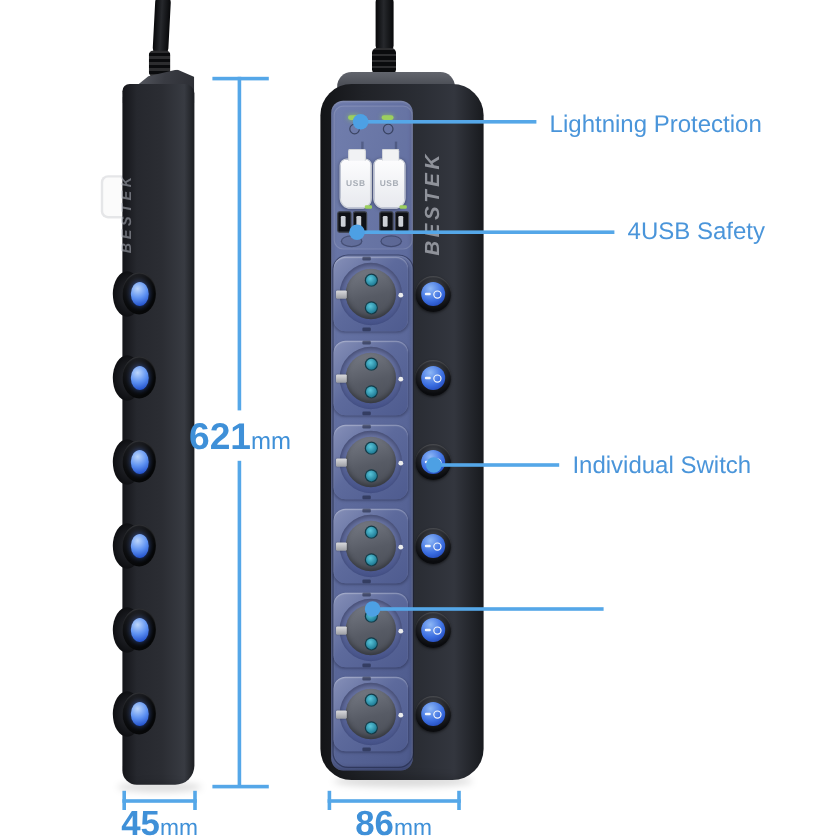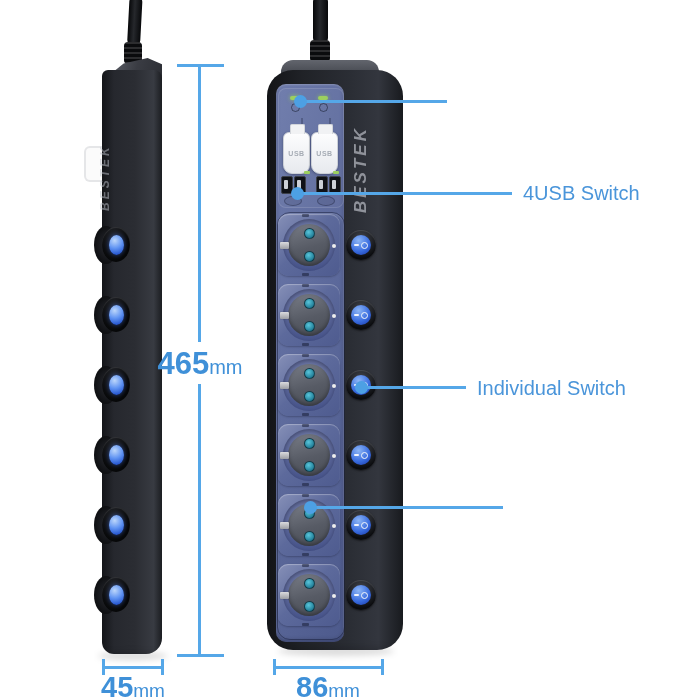--- a/index.html
+++ b/index.html
@@ -309,38 +309,39 @@
       <div class="fswitch-btn">
         <span class="sw-dash"></span>
         <span class="sw-ring"></span>
       </div>
     </div>
 
   <div class="floor-shadow" style="left:278px;top:646px;width:116px;height:10px;"></div>
 
   <div class="callout-dot" style="left:294px;top:95px;"></div>
   <div class="callout-line" style="left:301px;top:100px;width:146px;"></div>
+  <div class="callout-label" style="left:458px;top:91px;">Lightning Protection</div>
 
   <div class="callout-dot" style="left:291px;top:187px;"></div>
   <div class="callout-line" style="left:298px;top:192px;width:214px;"></div>
-  <div class="callout-label" style="left:523px;top:180px;">4USB Switch</div>
+  <div class="callout-label" style="left:523px;top:180px;">4USB Safety</div>
 
   <div class="callout-dot" style="left:355px;top:381px;"></div>
   <div class="callout-line" style="left:362px;top:386px;width:104px;"></div>
   <div class="callout-label" style="left:477px;top:375px;">Individual Switch</div>
 
   <div class="callout-dot" style="left:304px;top:501px;"></div>
   <div class="callout-line" style="left:311px;top:506px;width:192px;"></div>
 
   <div class="dim-hbar" style="left:177px;top:64px;width:47px;"></div>
   <div class="dim-vline" style="top:64px;height:278px;"></div>
   <div class="dim-vline" style="top:384px;height:272px;"></div>
   <div class="dim-hbar" style="left:177px;top:654px;width:47px;"></div>
   <div class="dim-label dim-label-465">
-    <span class="num">465</span>
+    <span class="num">621</span>
       <span class="unit">mm</span>
   </div>
 
   <div class="dim-cap" style="left:102px;top:659px;"></div>
   <div class="dim-hbar" style="left:102px;top:666px;width:62px;"></div>
   <div class="dim-cap" style="left:161px;top:659px;"></div>
   <div class="dim-label dim-label-45">
     <span class="num">45</span>
       <span class="unit">mm</span>
   </div>

